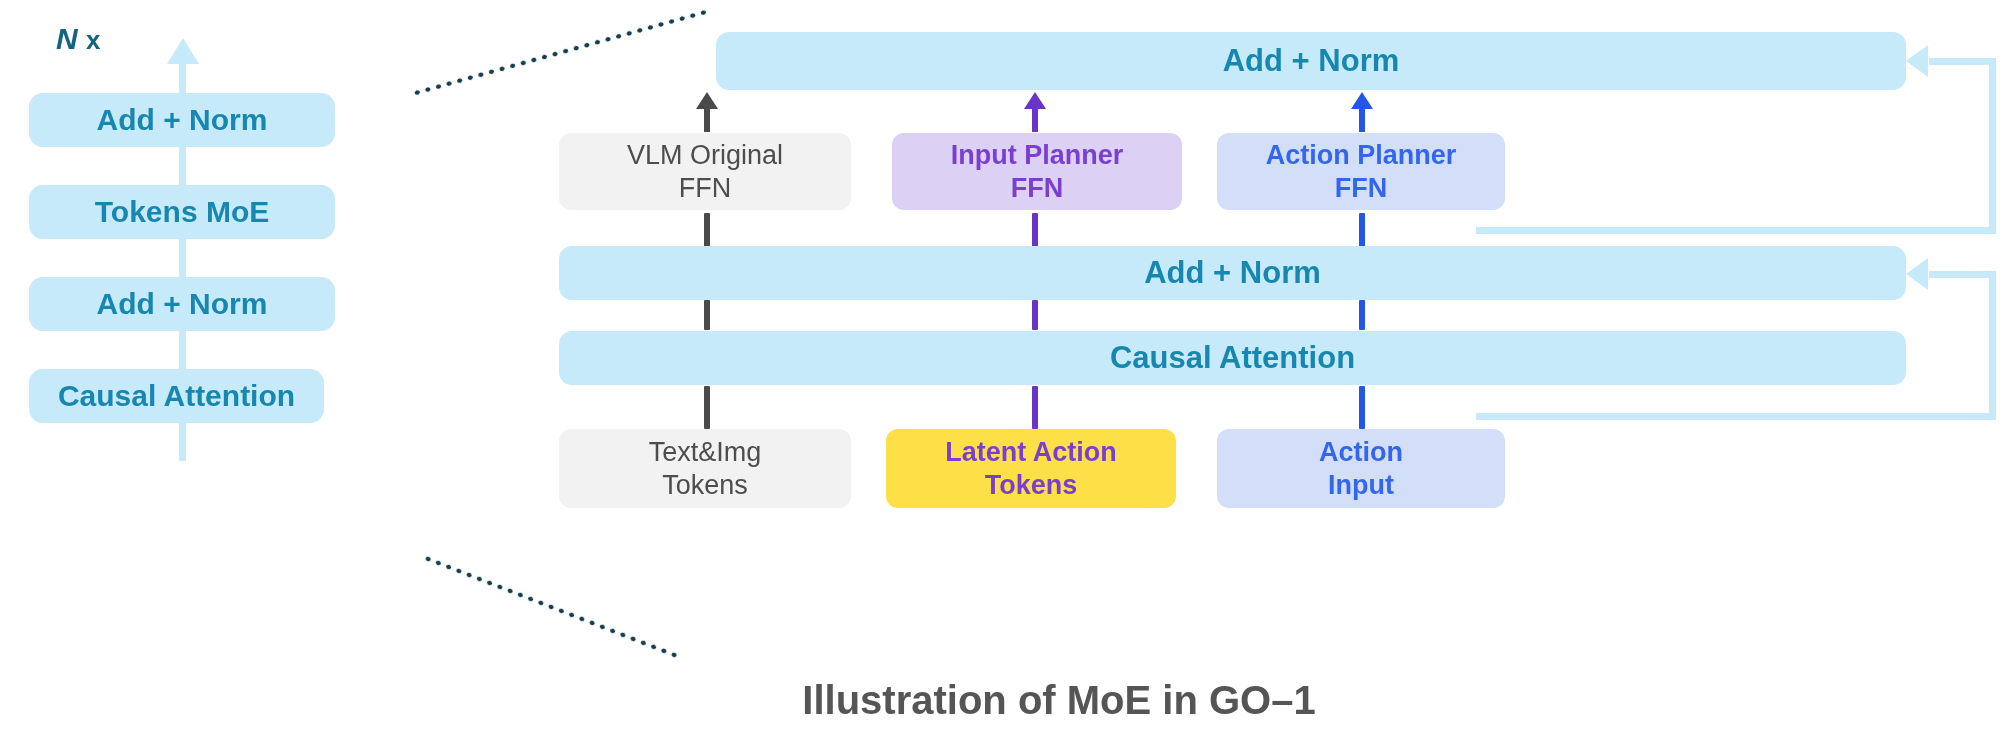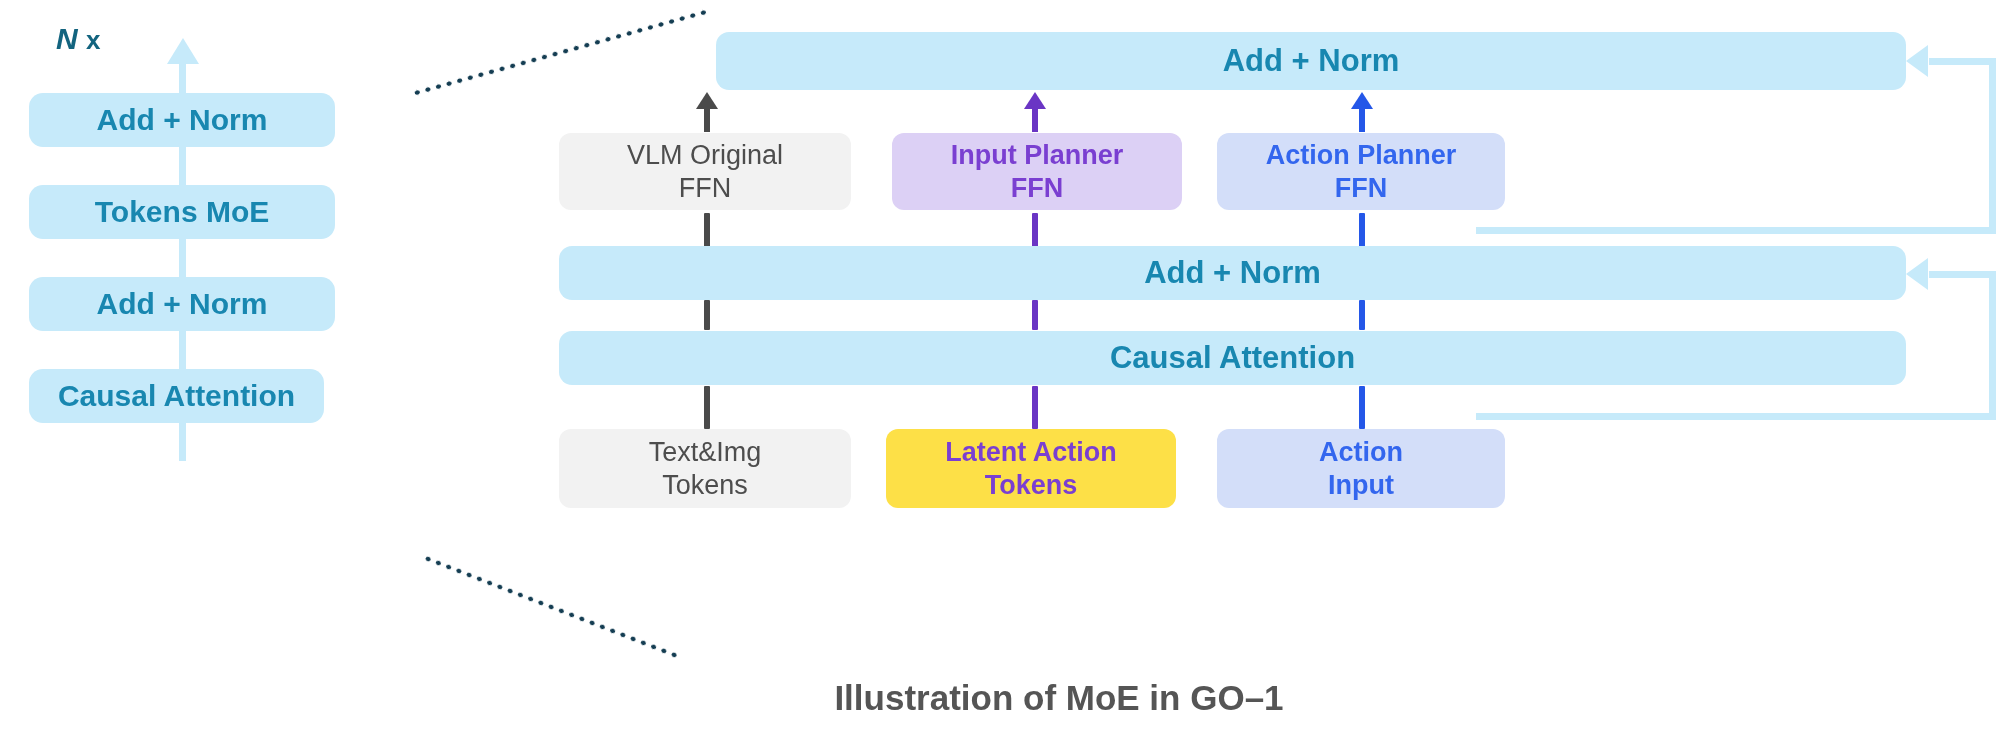--- a/index.html
+++ b/index.html
@@ -74,21 +74,21 @@
   
   .res-seg{position:absolute;background:#C6EAFA;}
   .res-head{
     position:absolute;width:0;height:0;
     border-top:16px solid transparent;border-bottom:16px solid transparent;
     border-right:22px solid #C6EAFA;
   }
 
   
   .caption{
-    position:absolute;color:#555555;font-size:35px;font-weight:bold;
+    position:absolute;color:#555555;font-size:40px;font-weight:bold;
     text-align:center;
   }
 </style>
 </head>
 <body>
 
 <div class="stage">
 
   <div class="nx" style="left:40px;top:22px;">
     <span>N</span><span class="nolit"> x</span>

